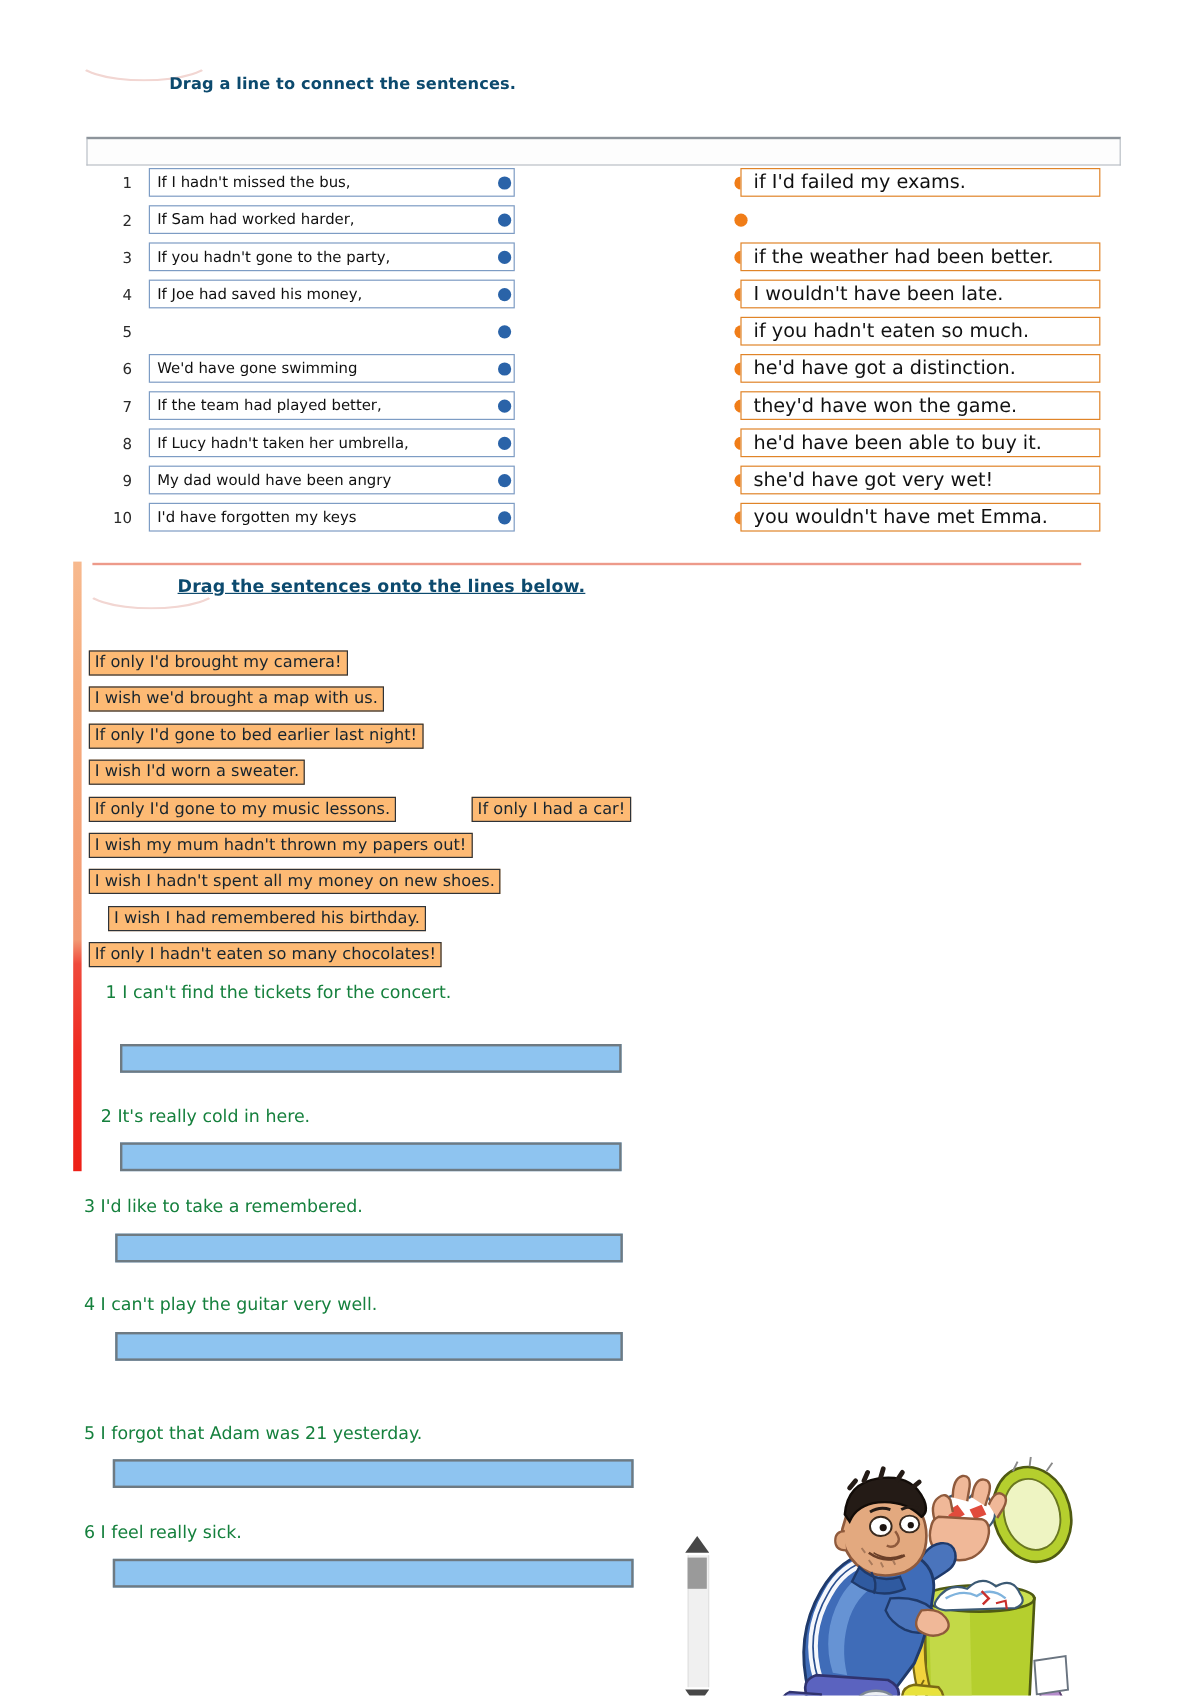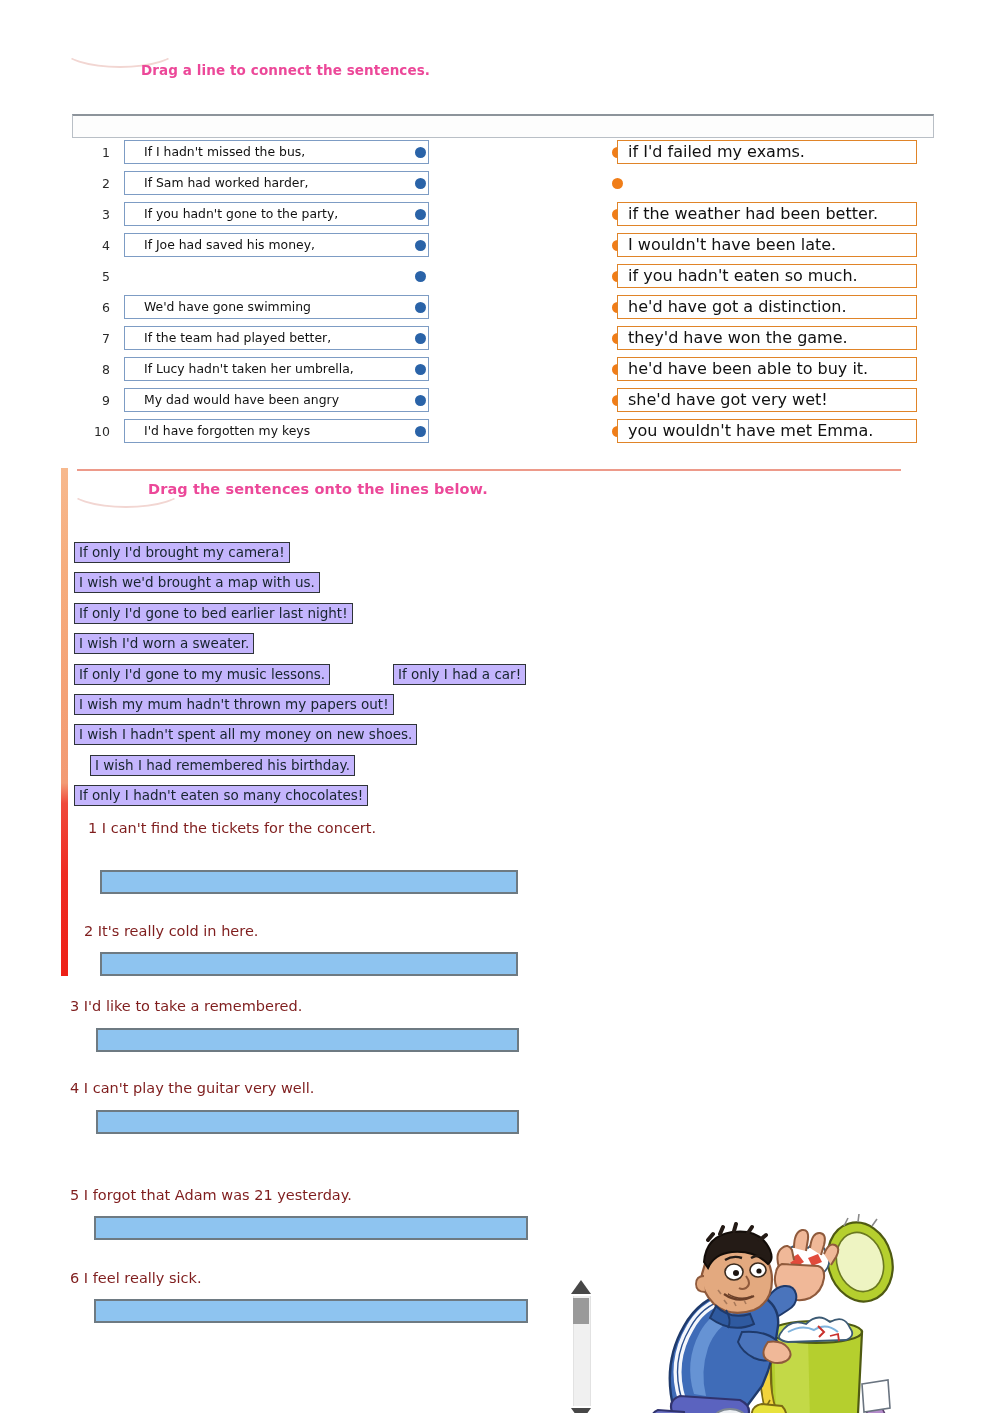--- a/index.html
+++ b/index.html
@@ -32,21 +32,21 @@
   }
   #arc-one {
     left: 62px; top: 30px;
     width: 112px; height: 34px;
   }
   .instruction {
     position: absolute;
     font-family: "DejaVu Sans", sans-serif;
     font-size: 13.5px;
     font-weight: 600;
-    color: #ec4899;
+    color: #0c4a6e;
     letter-spacing: 0.1px;
     white-space: nowrap;
   }
   #instruction-one { left: 141px; top: 62px; }
   #instruction-two { left: 148px; top: 481px; font-size: 14.5px; }
 
   #header-bar {
     position: absolute;
     left: 72px; top: 114px;
     width: 862px; height: 24px;
@@ -81,21 +81,21 @@
     top: 0;
     width: 305px;
     height: 24px;
     box-sizing: border-box;
     border: 1px solid #7d9cc4;
     background: #ffffff;
     font-family: "DejaVu Sans", sans-serif;
     font-size: 12.4px;
     color: #111111;
     line-height: 22px;
-    padding-left: 19px;
+    padding-left: 6px;
     white-space: nowrap;
     overflow: hidden;
   }
   .left-dot {
     position: absolute;
     left: 415px;
     top: 7px;
     width: 11px; height: 11px;
     border-radius: 50%;
     background: #2a63a8;
@@ -157,35 +157,35 @@
     height: 508px;
     background: linear-gradient(to bottom,
        #f7b98e 0%, #f6ad7e 20%, #f4a176 45%,
        #f29a74 62%, #ef4a3c 66%, #ee2b22 80%, #ed2017 100%);
   }
 
   .drag-chip {
     position: absolute;
     box-sizing: border-box;
     border: 1px solid #2e3338;
-    background: #c4b5fd;
+    background: #fdba74;
     font-family: "DejaVu Sans", sans-serif;
     font-size: 13.5px;
     color: #17242e;
     line-height: 18px;
     height: 21px;
     padding: 0 4px;
     white-space: nowrap;
   }
 
   .prompt-line {
     position: absolute;
     font-family: "DejaVu Sans", sans-serif;
     font-size: 14.5px;
-    color: #7f1d1d;
+    color: #15803d;
     white-space: nowrap;
   }
   .answer-blank {
     position: absolute;
     box-sizing: border-box;
     border: 2px solid #6e7a82;
     background: #8ec4f0;
     height: 24px;
   }
 
@@ -325,21 +325,21 @@
 
   </div>
 </div>
 
 <div id="section-two">
 
   <div id="section-two-rule"></div>
   <div id="arc-two"></div>
   <div id="edge-strip"></div>
 
-  <div id="instruction-two" class="instruction" style="top:19px;left:148px;">Drag the sentences onto the lines below.</div>
+  <div id="instruction-two" class="instruction" style="top:19px;left:148px;text-decoration:underline;">Drag the sentences onto the lines below.</div>
 
   <div class="drag-chip" style="left:74px; top:80px;">If only I'd brought my camera!</div>
   <div class="drag-chip" style="left:74px; top:110px;">I wish we'd brought a map with us.</div>
   <div class="drag-chip" style="left:74px; top:141px;">If only I'd gone to bed earlier last night!</div>
   <div class="drag-chip" style="left:74px; top:171px;">I wish I'd worn a sweater.</div>
   <div class="drag-chip" style="left:74px; top:202px;">If only I'd gone to my music lessons.</div>
   <div class="drag-chip" style="left:393px; top:202px;">If only I had a car!</div>
   <div class="drag-chip" style="left:74px; top:232px;">I wish my mum hadn't thrown my papers out!</div>
   <div class="drag-chip" style="left:74px; top:262px;">I wish I hadn't spent all my money on new shoes.</div>
   <div class="drag-chip" style="left:74px; top:293px;margin-left:16px;">I wish I had remembered his birthday.</div>

